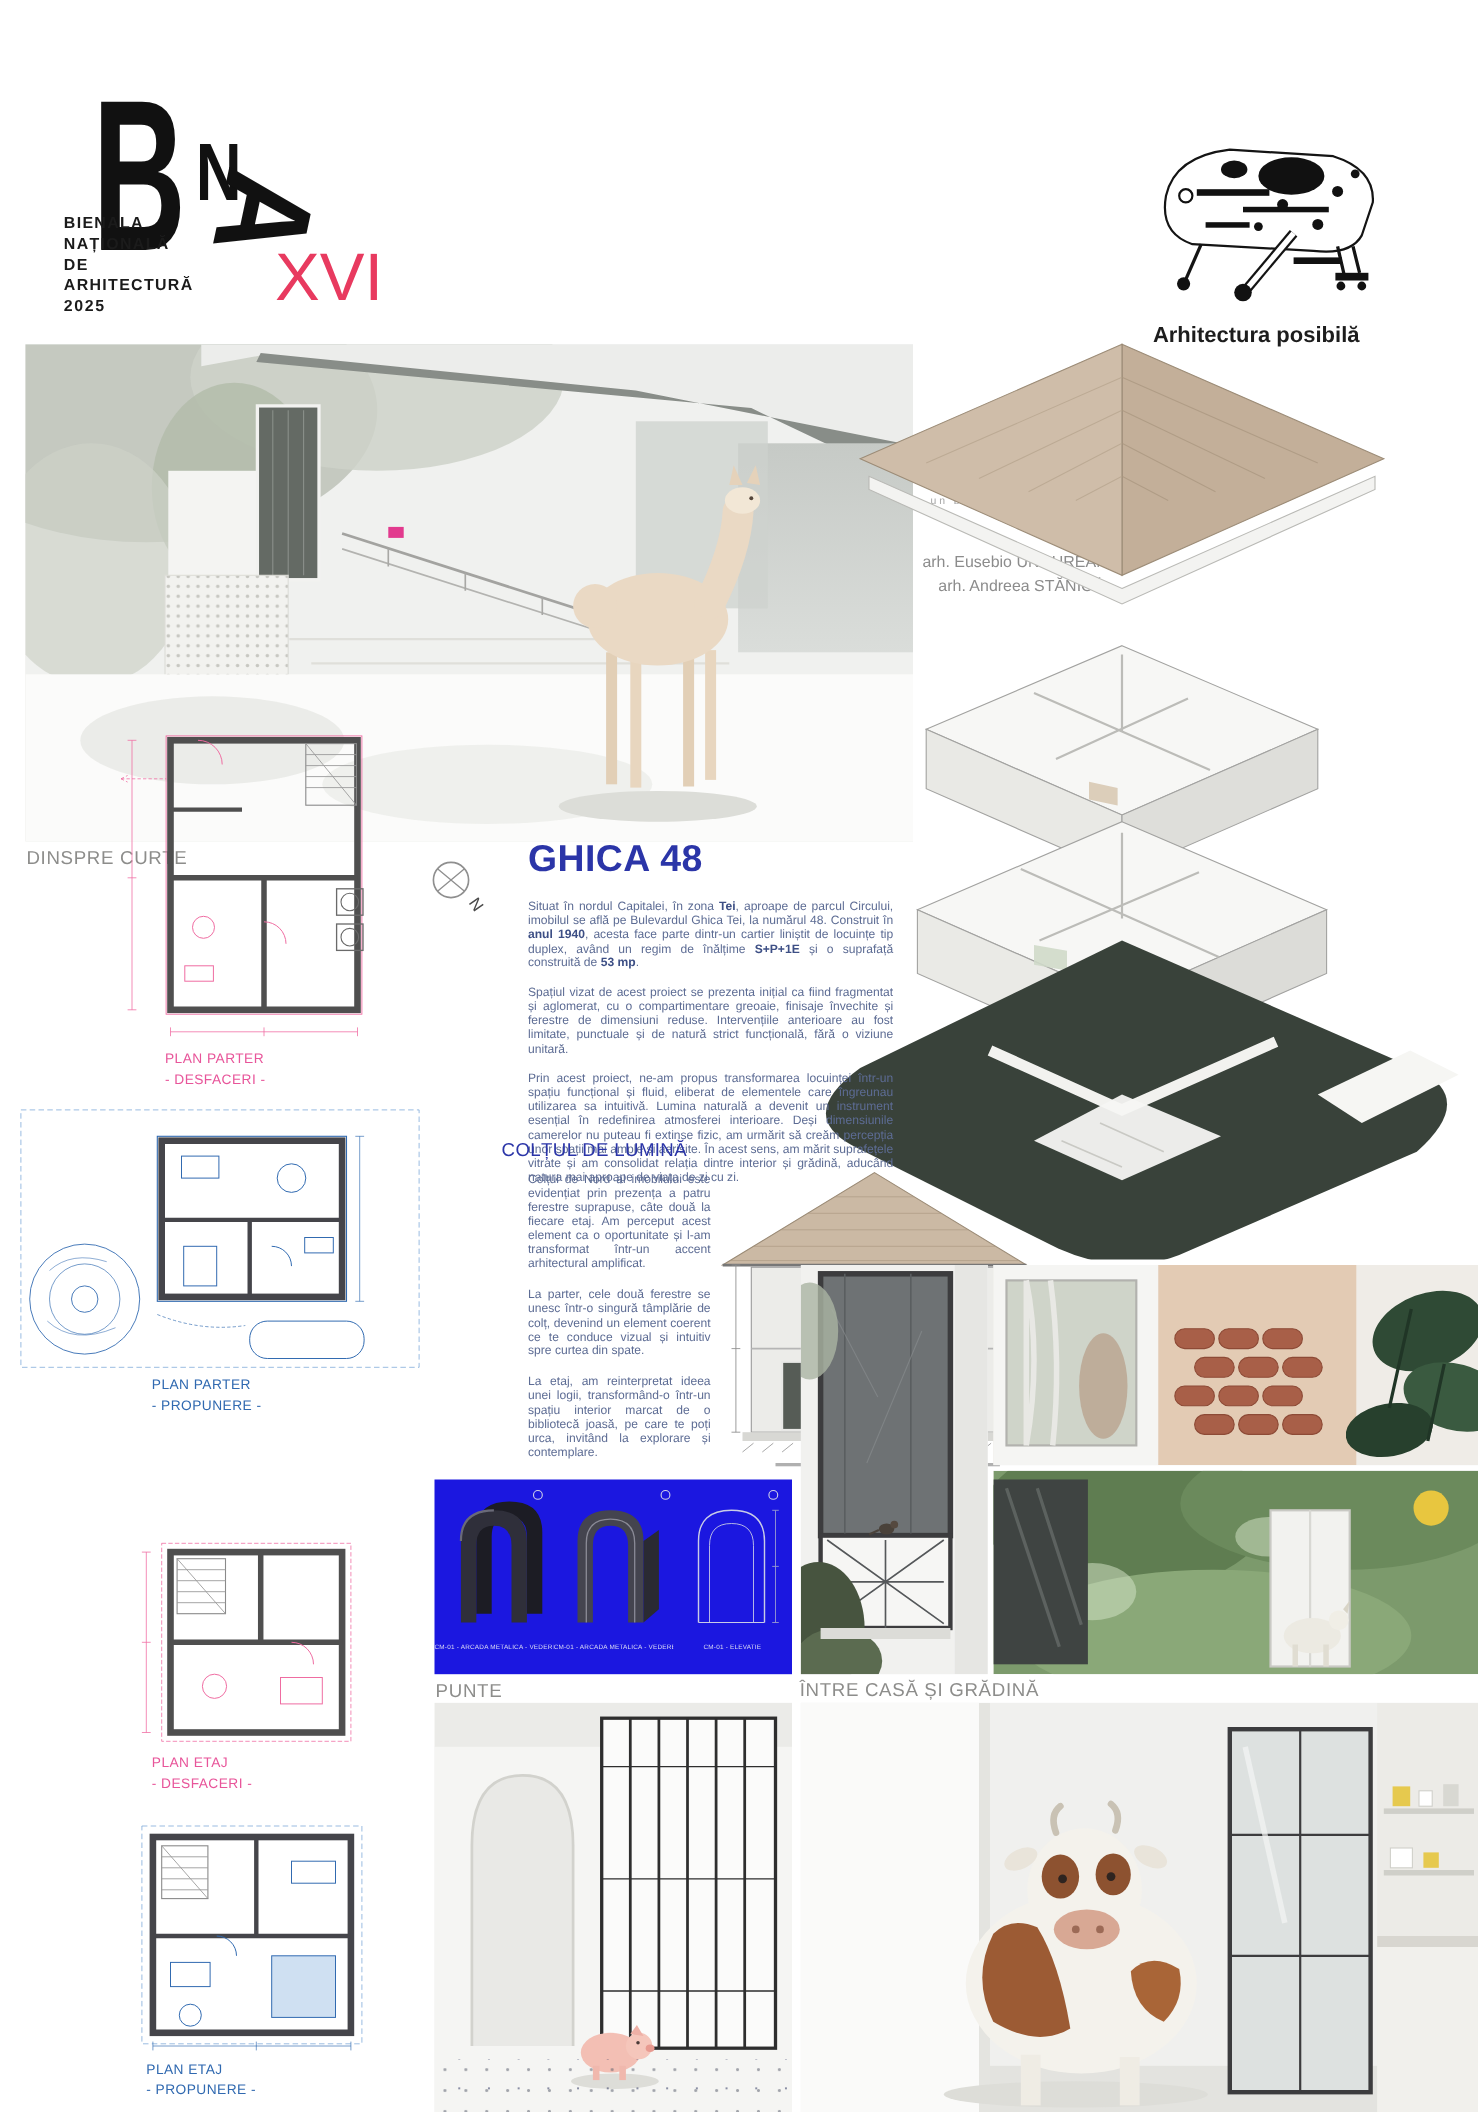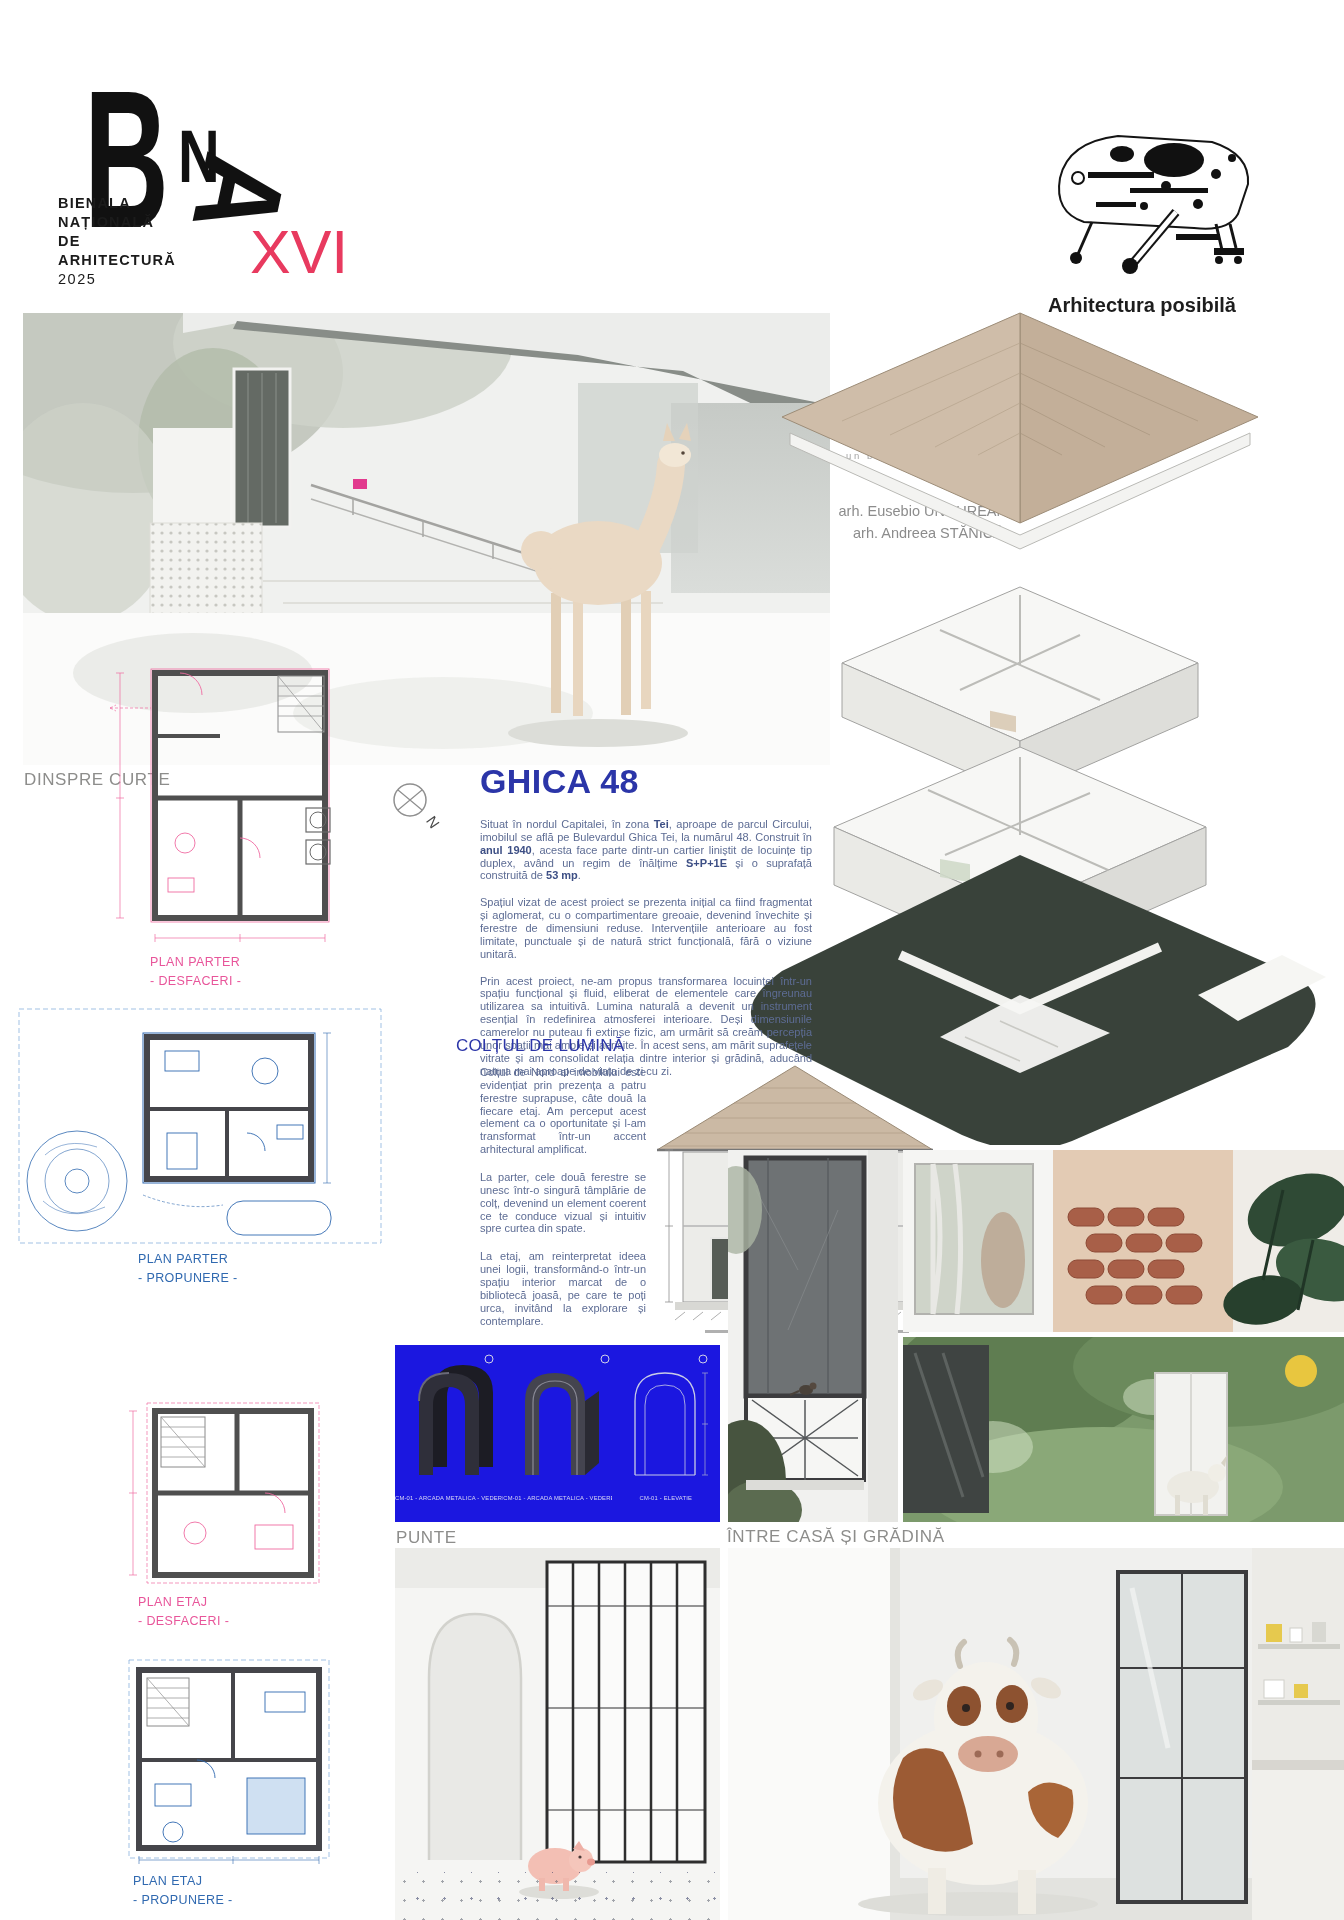--- a/index.html
+++ b/index.html
@@ -7,21 +7,21 @@
   body{font-family:"Liberation Sans",sans-serif;color:#222}
   #board{position:relative;width:1344px;height:1920px;background:#fff;overflow:hidden}
   .abs{position:absolute}
 
   
   .bna-letter{position:absolute;font-weight:800;color:#111;line-height:1}
   .bna-b{left:84px;top:62px;font-size:196px;transform:scaleX(.60);transform-origin:left top}
   .bna-n{left:178px;top:120px;font-size:74px;transform:scaleX(.78);transform-origin:left top}
   .bna-a{left:176px;top:150px;font-size:118px;transform:rotate(102deg) scaleX(.9);transform-origin:60px 60px}
   .bna-lines{left:58px;top:194px;width:180px;font-size:14.5px;font-weight:700;letter-spacing:1.2px;color:#1b1b1b;line-height:19px}
-  .bna-lines .y2025{font-weight:400;letter-spacing:1.5px}
+  .bna-lines .y2025{font-weight:700;letter-spacing:1.5px}
   .bna-xvi{left:250px;top:224px;font-size:61px;font-weight:400;color:#e83a5f;line-height:.95}
   .tagline{left:992px;top:294px;width:300px;text-align:center;font-size:20px;font-weight:700;color:#1d1d1d}
 
   
   .caption{font-size:17px;color:#8d8d8b;letter-spacing:.6px}
   .plan-label{font-size:12.5px;font-weight:400;line-height:1.5;letter-spacing:.4px}
   .pink{color:#e8559a}
   .blue{color:#3069b0}
 
   
@@ -277,21 +277,21 @@
   </div>
 
   <svg class="abs" style="left:388px;top:780px" width="58" height="56" viewBox="0 0 58 56">
     <circle cx="22" cy="20" r="16" fill="none" stroke="#8f8f8f" stroke-width="1.5"></circle>
     <path d="M10,10 L34,30 M34,10 L10,30" stroke="#8f8f8f" stroke-width="1.2"></path>
     <text x="40" y="44" font-size="15" fill="#4a4a4a" transform="rotate(55 42 40)">N</text>
   </svg>
   <div class="abs ghica-title">GHICA 48</div>
   <div class="abs article-col">
     <p class="para">Situat în nordul Capitalei, în zona <b>Tei</b>, aproape de parcul Circului, imobilul se află pe Bulevardul Ghica Tei, la numărul 48. Construit în <b>anul 1940</b>, acesta face parte dintr-un cartier liniștit de locuințe tip duplex, având un regim de înălțime <b>S+P+1E</b> și o suprafață construită de <b>53 mp</b>.</p>
-    <p class="para">Spațiul vizat de acest proiect se prezenta inițial ca fiind fragmentat și aglomerat, cu o compartimentare greoaie, devenind învechite și ferestre de dimensiuni reduse. Intervențiile anterioare au fost limitate, punctuale și de natură strict funcțională, fără o viziune unitară.</p>
+    <p class="para">Spațiul vizat de acest proiect se prezenta inițial ca fiind fragmentat și aglomerat, cu o compartimentare greoaie, finisaje învechite și ferestre de dimensiuni reduse. Intervențiile anterioare au fost limitate, punctuale și de natură strict funcțională, fără o viziune unitară.</p>
     <p class="para">Prin acest proiect, ne-am propus transformarea locuinței într-un spațiu funcțional și fluid, eliberat de elementele care îngreunau utilizarea sa intuitivă. Lumina naturală a devenit un instrument esențial în redefinirea atmosferei interioare. Deși dimensiunile camerelor nu puteau fi extinse fizic, am urmărit să creăm percepția unor spații mai ample și aerisite. În acest sens, am mărit suprafețele vitrate și am consolidat relația dintre interior și grădină, aducând natura mai aproape de viața de zi cu zi.</p>
   </div>
   <div class="abs subheading">COLȚUL DE LUMINĂ</div>
   <div class="abs narrow-col">
     <p class="para">Colțul de Nord al imobilului este evidențiat prin prezența a patru ferestre suprapuse, câte două la fiecare etaj. Am perceput acest element ca o oportunitate și l-am transformat într-un accent arhitectural amplificat.</p>
     <p class="para">La parter, cele două ferestre se unesc într-o singură tâmplărie de colț, devenind un element coerent ce te conduce vizual și intuitiv spre curtea din spate.</p>
     <p class="para">La etaj, am reinterpretat ideea unei logii, transformând-o într-un spațiu interior marcat de o bibliotecă joasă, pe care te poți urca, invitând la explorare și contemplare.</p>
   </div>
 
   <svg class="abs" style="left:645px;top:1058px" width="300" height="292" viewBox="0 0 300 292">

